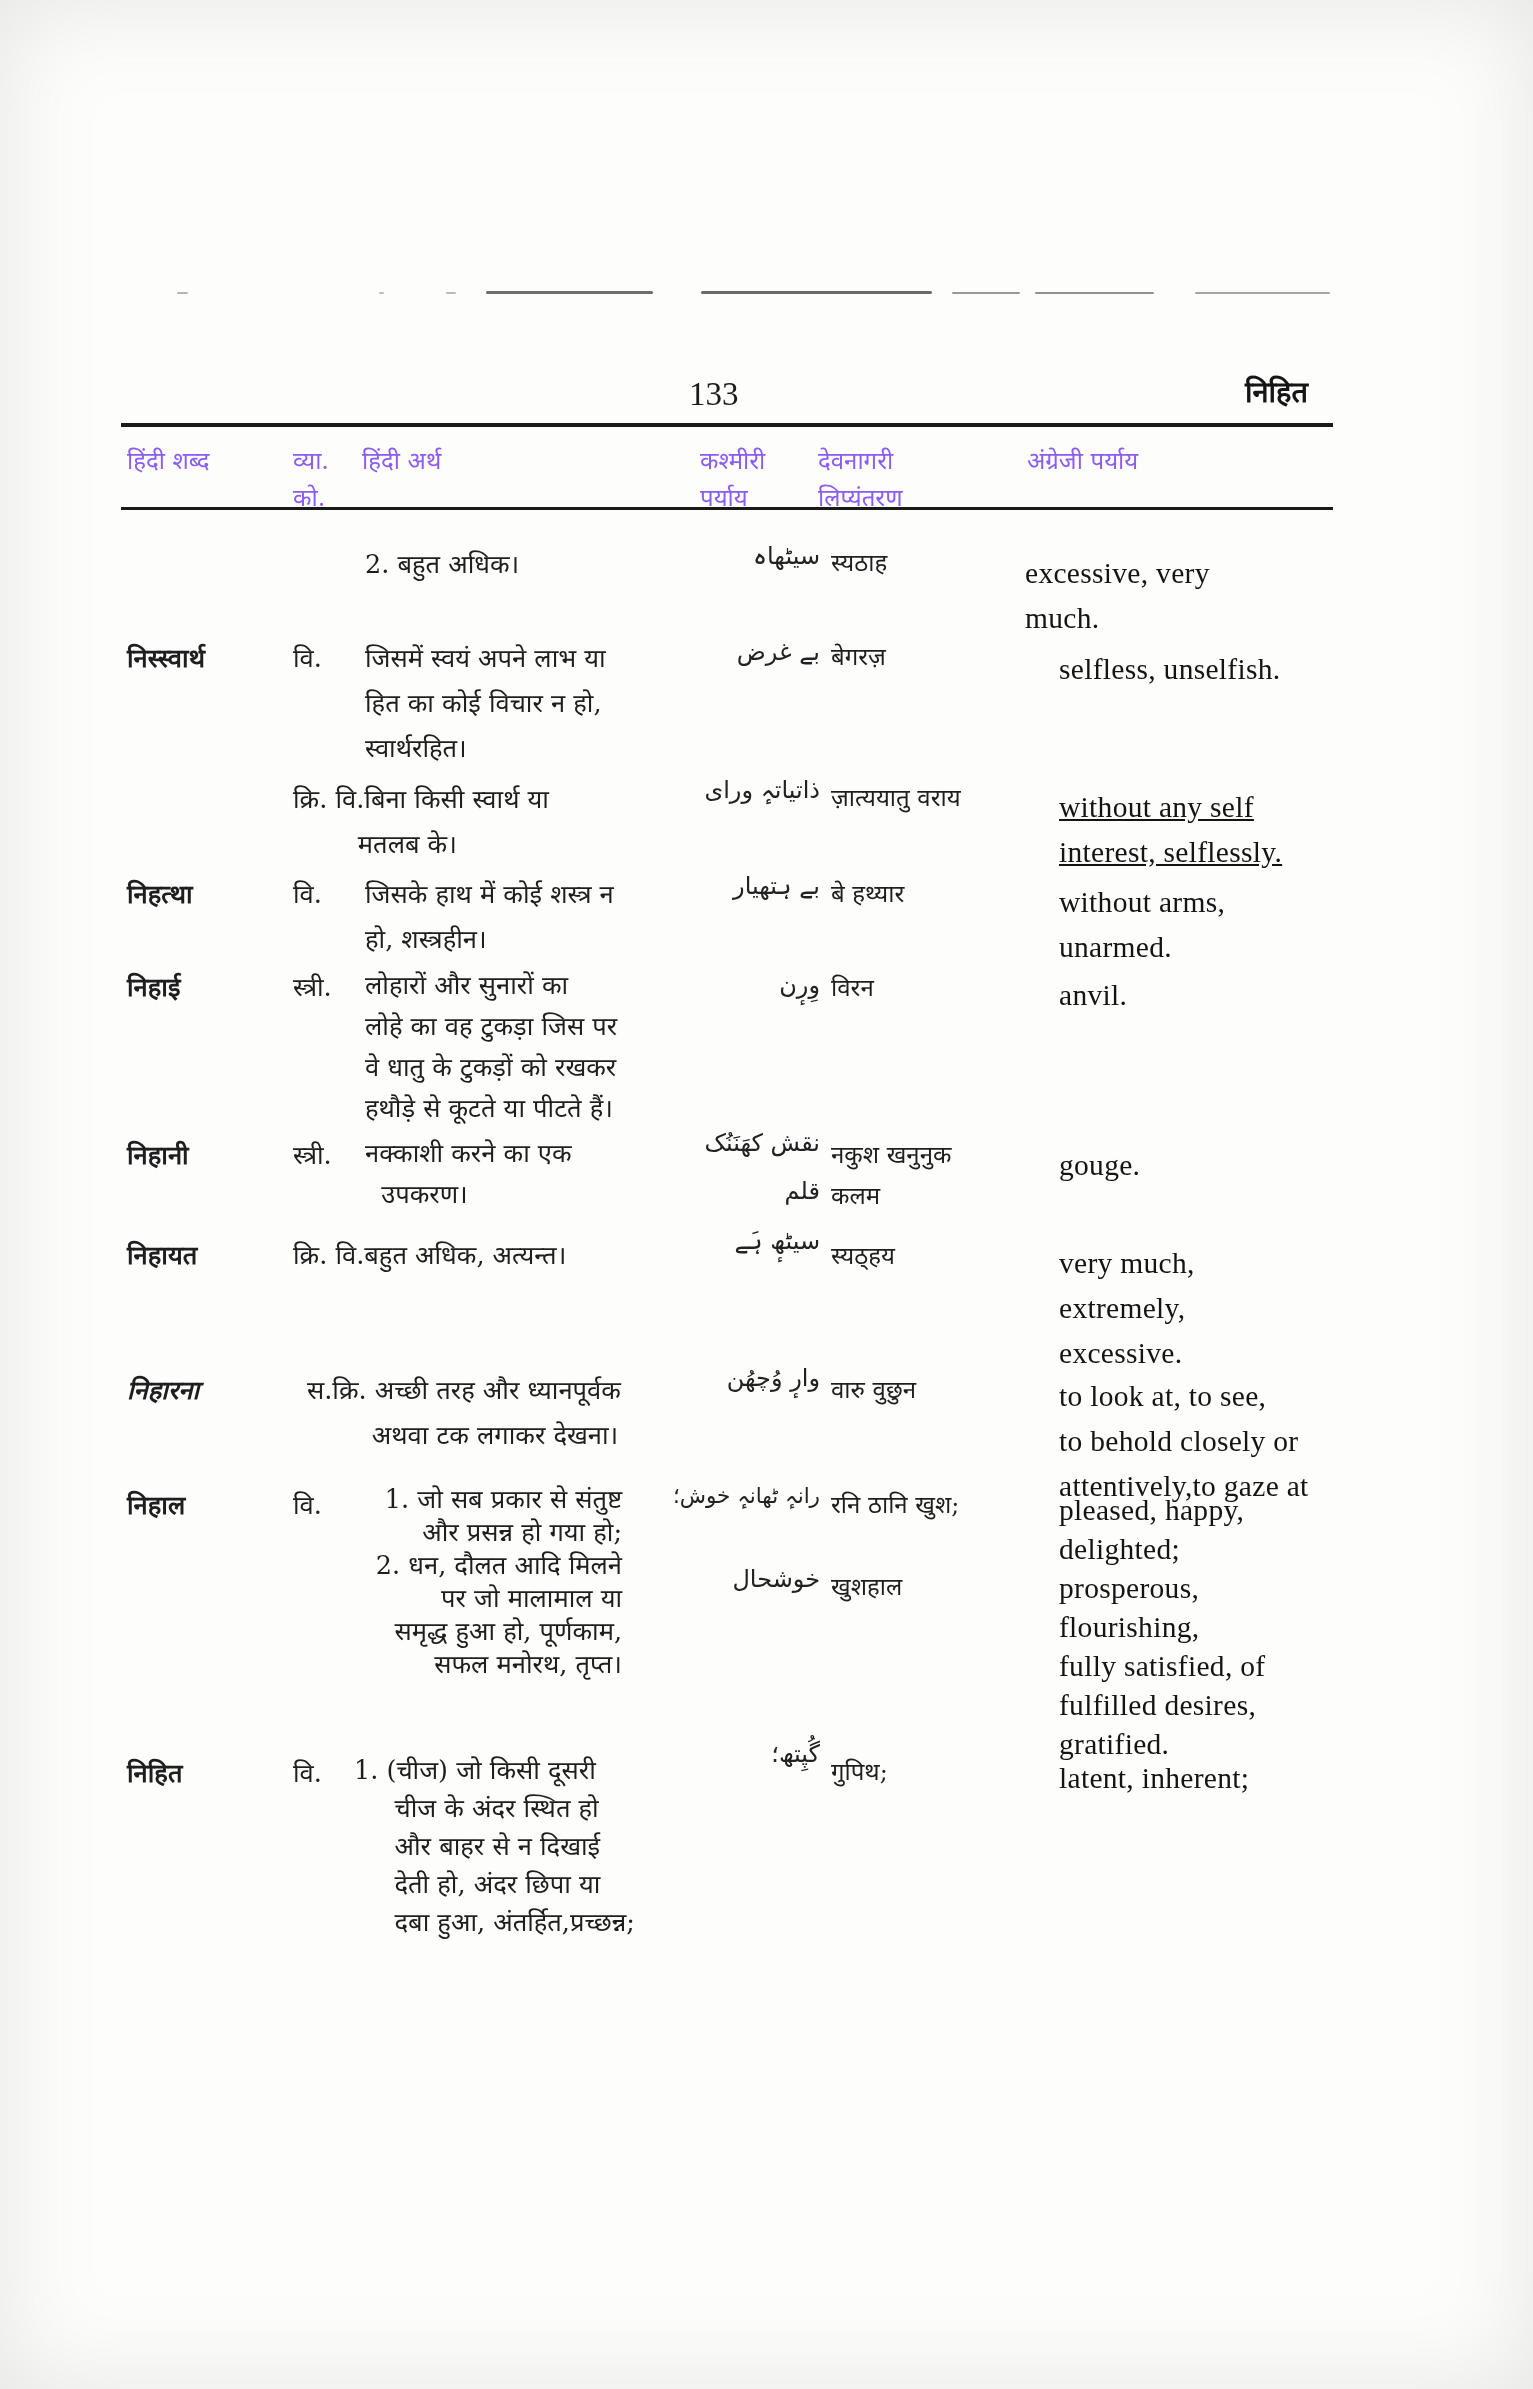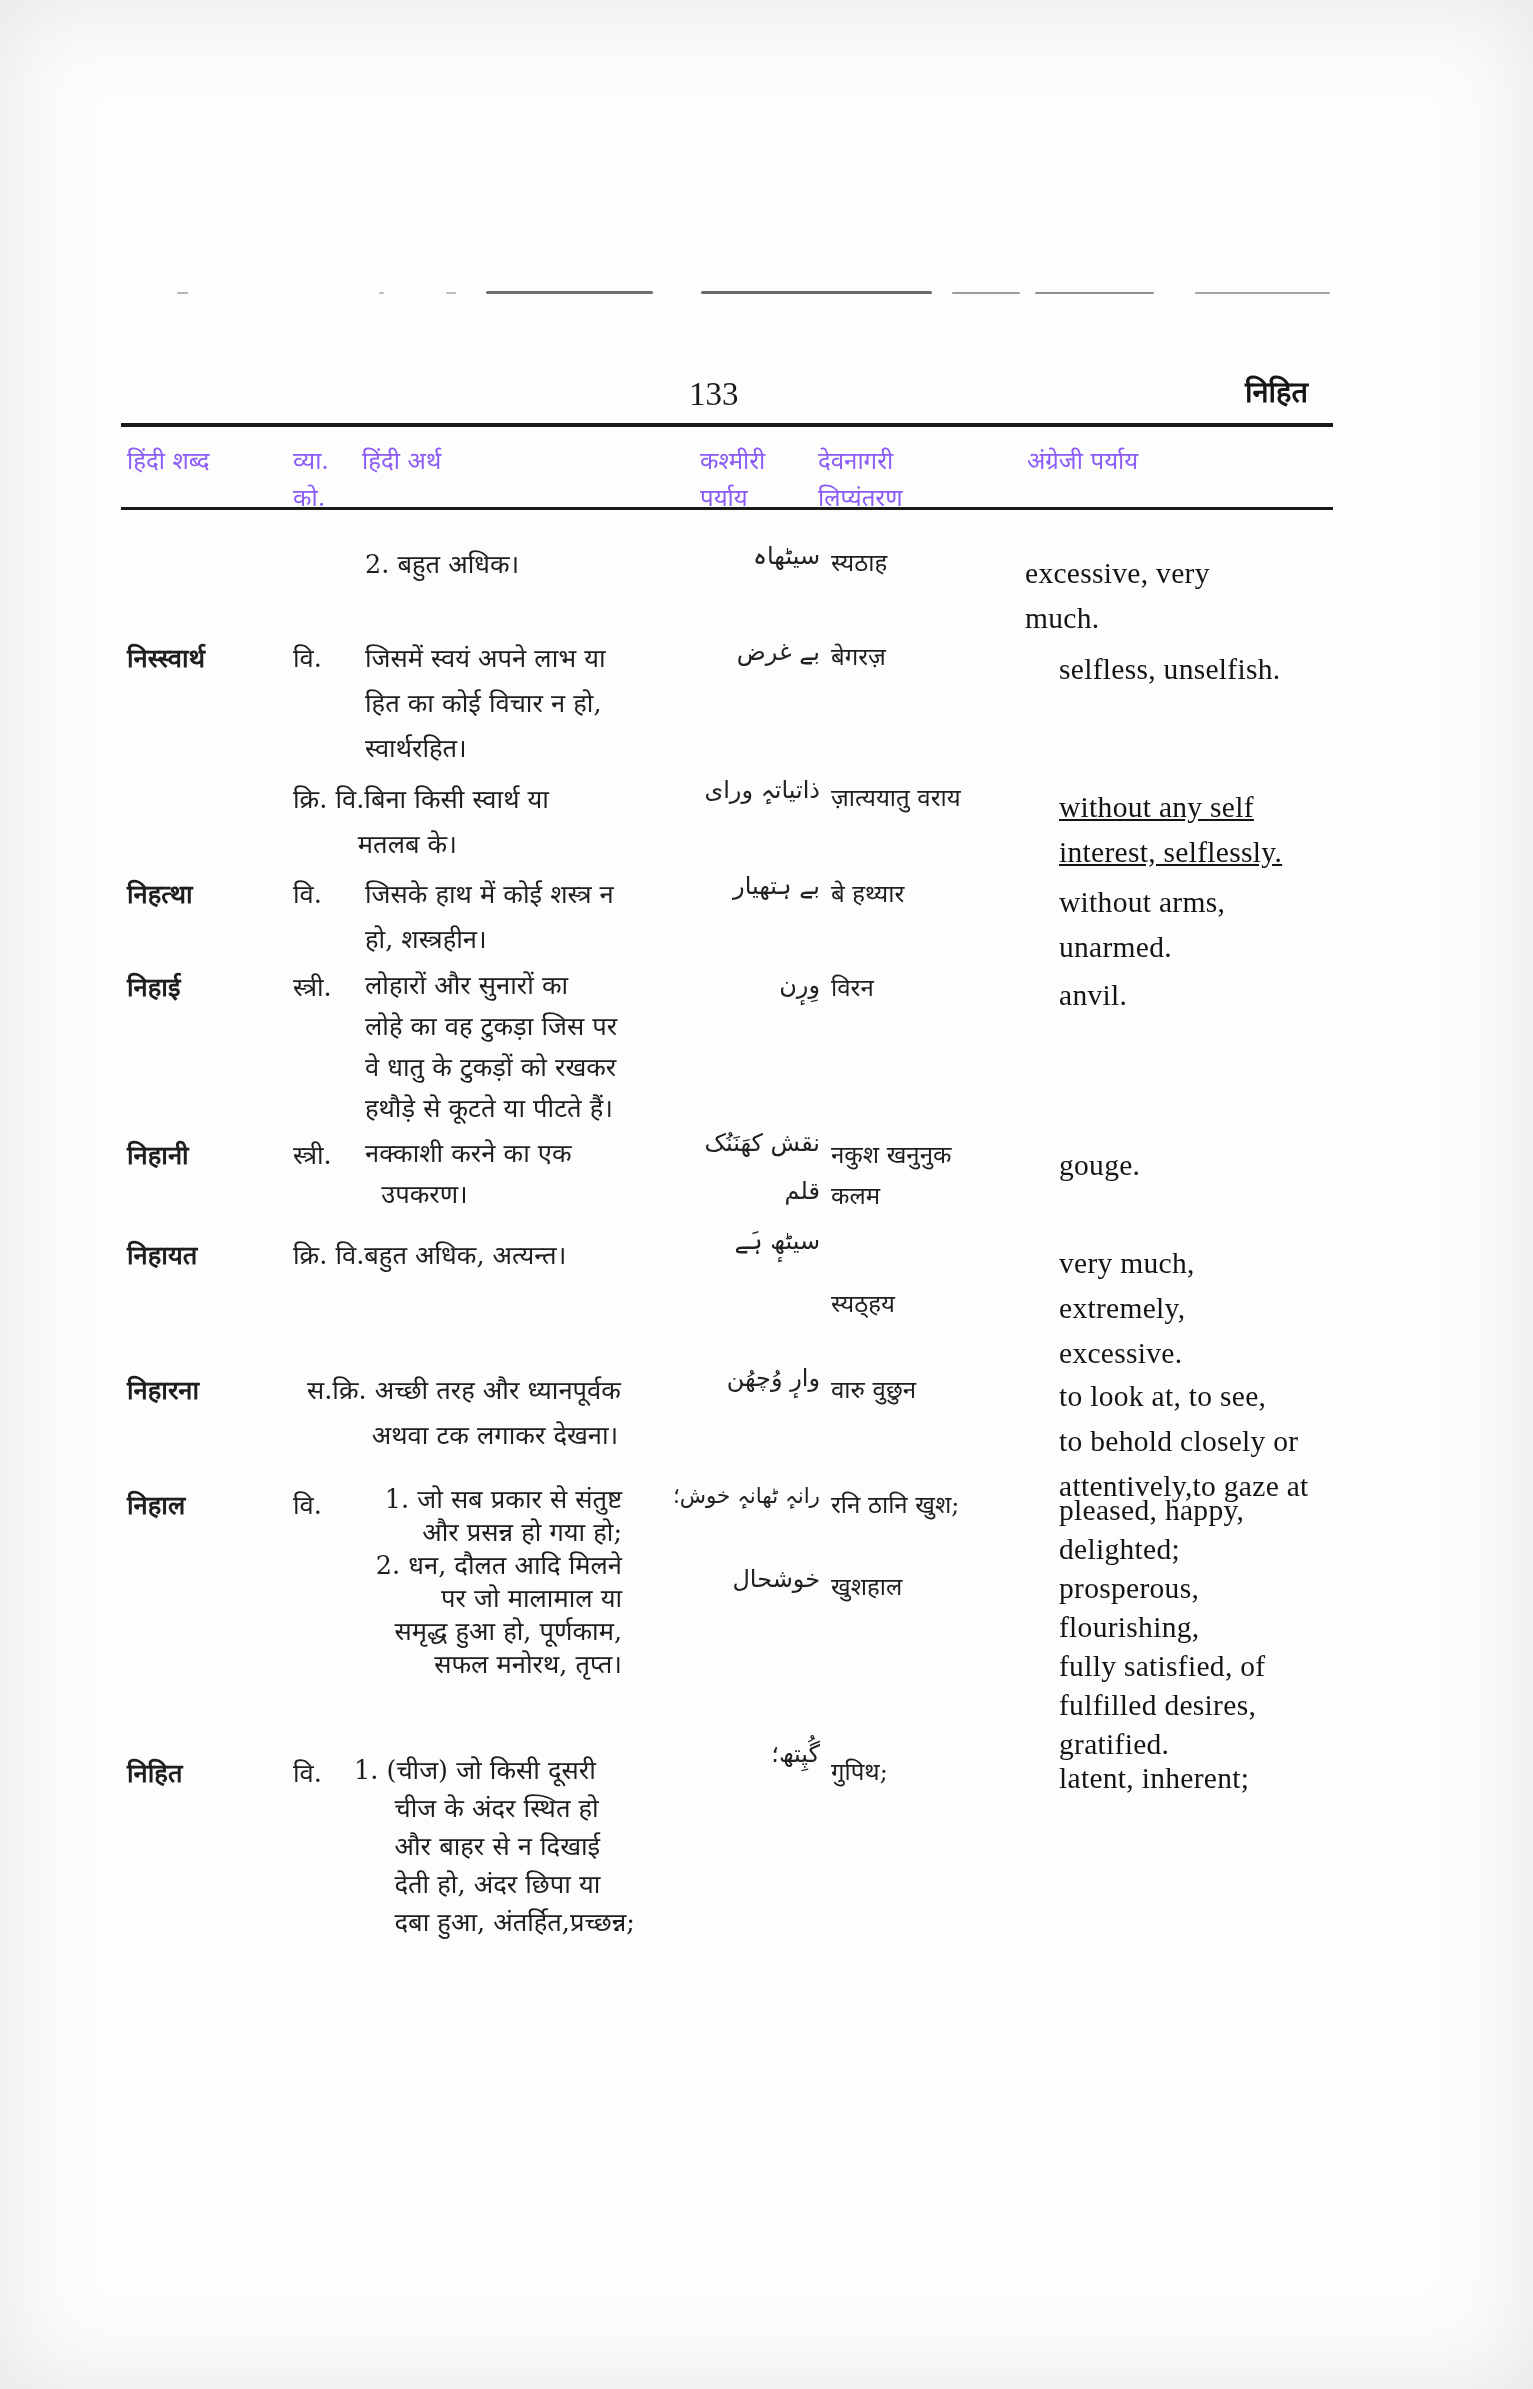--- a/index.html
+++ b/index.html
@@ -100,26 +100,26 @@
   उपकरण।</div>
   <div class="cell kash" style="left:629px;top:1119px;">نقش کھَنَنُک
 قلم</div>
   <div class="cell translit" style="left:831px;top:1135px;">नकुश खनुनुक
 कलम</div>
   <div class="cell eng" style="left:1059px;top:1143px;">gouge.</div>
 
   <div class="cell dev bold" style="left:127px;top:1233px;">निहायत</div>
   <div class="cell dev" style="left:293px;top:1233px;">क्रि. वि.बहुत अधिक, अत्यन्त।</div>
   <div class="cell kash" style="left:629px;top:1217px;">سیٹھٕ ہَے</div>
-  <div class="cell translit" style="left:831px;top:1236px;margin-top:48px;">स्यठ्हय</div>
+  <div class="cell translit" style="left:831px;top:1236px;">स्यठ्हय</div>
   <div class="cell eng" style="left:1059px;top:1241px;">very much,
 extremely,
 excessive.</div>
 
-  <div class="cell dev bold" style="left:127px;top:1368px;">निहारना</div>
+  <div class="cell dev bold" style="left:127px;top:1368px;font-style:italic;">निहारना</div>
   <div class="cell dev" style="left:307px;top:1368px;">स.क्रि. अच्छी तरह और ध्यानपूर्वक
         अथवा टक लगाकर देखना।</div>
   <div class="cell kash" style="left:629px;top:1354px;">وارٕ وُچھُن</div>
   <div class="cell translit" style="left:831px;top:1370px;">वारु वुछुन</div>
   <div class="cell eng" style="left:1059px;top:1374px;">to look at, to see,
 to behold closely or
 attentively,to gaze at</div>
 
   <div class="cell dev bold" style="left:127px;top:1483px;">निहाल</div>
   <div class="cell dev" style="left:293px;top:1483px;">वि.</div>

